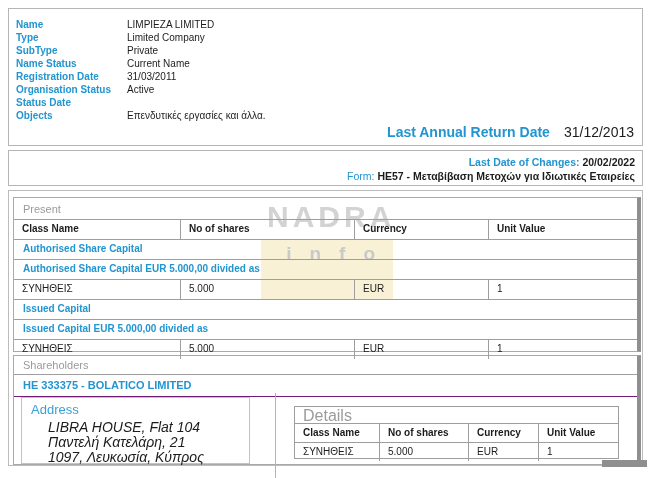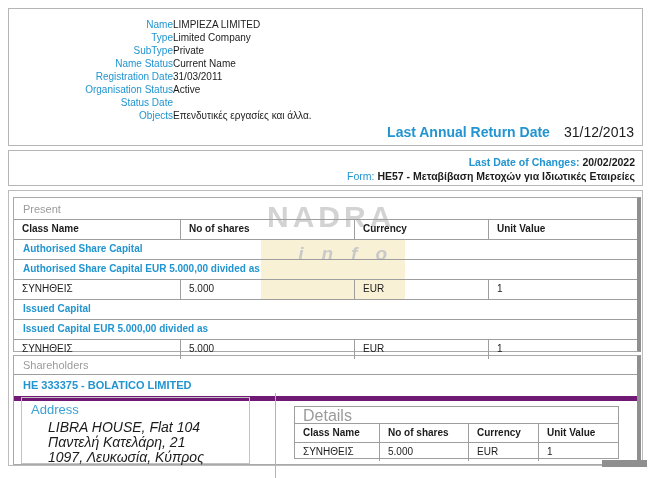--- a/index.html
+++ b/index.html
@@ -6,21 +6,21 @@
   .page{position:relative;width:650px;height:478px;background:#ffffff;
         font-family:"Liberation Sans",sans-serif;color:#1c1c1c;overflow:hidden;}
 
   
   .box{position:absolute;background:#fff;border:1px solid #b5b5b5;box-sizing:border-box;}
 
   
   .box-info{left:8px;top:8px;width:635px;height:138px;}
   .fields{padding:9px 0 0 7px;}
   .field-row{height:13px;line-height:13px;font-size:10px;white-space:nowrap;}
-  .lbl{display:inline-block;width:157px;color:#2295d0;font-weight:normal;text-align:right;}
+  .lbl{display:inline-block;width:111px;color:#2295d0;font-weight:bold;}
   .val{color:#1c1c1c;}
   .annual-return{position:absolute;right:8px;bottom:5px;font-size:14px;white-space:nowrap;}
   .annual-return .ar-lbl{color:#2295d0;font-weight:bold;}
   .annual-return .ar-val{margin-left:14px;color:#1c1c1c;}
 
   
   .box-changes{left:8px;top:150px;width:635px;height:36px;}
   .chg-line{text-align:right;padding-right:7px;font-size:10.5px;line-height:14px;white-space:nowrap;}
   .chg-line:first-child{margin-top:4px;}
   .lbl-blue-b{color:#2295d0;font-weight:bold;}
@@ -41,28 +41,28 @@
   .tcell{box-sizing:border-box;padding-left:8px;overflow:hidden;white-space:nowrap;}
   .tcell + .tcell{border-left:1px solid #9e9e9e;}
   .c1{width:166px;} .c2{width:174px;} .c3{width:134px;} .c4{width:149px;}
   .thead .tcell{font-weight:bold;}
   .span-blue{display:block;padding-left:9px;color:#2295d0;font-weight:bold;}
 
   
   .watermark{position:absolute;left:0;top:0;right:0;bottom:0;z-index:1;pointer-events:none;text-align:right;}
   .wm-top{position:absolute;left:253px;top:2px;font-size:30px;font-weight:bold;
           letter-spacing:4px;color:#d3d3d3;}
-  .wm-highlight{position:absolute;left:247px;top:41px;width:144px;height:60px;background:#f8f1d6;font-style:italic;}
+  .wm-highlight{position:absolute;left:247px;top:41px;width:132px;height:60px;background:#f8f1d6;}
   .wm-info{padding:4px 0 0 10px;font-size:19px;font-weight:bold;letter-spacing:18px;color:#c9c9c9;}
 
   
   .box-shareholders{position:absolute;left:4px;top:164px;width:628px;height:110px;background:#fff;
                     border:1px solid #a9a9a9;border-right:4px solid #8f8f8f;box-sizing:border-box;}
   .entity{height:21px;line-height:21px;padding-left:9px;font-size:11px;font-weight:bold;
-          color:#2295d0;border-bottom:5px solid #701a75;}
+          color:#2295d0;border-bottom:1px solid #701a75;}
   .address-box{position:absolute;left:7px;top:41px;width:229px;height:67px;
                border:1px solid #c3c3c3;box-sizing:border-box;}
   .addr-label{padding:4px 0 0 9px;font-size:13px;color:#3aa0d6;}
   .addr-lines{padding:3px 0 0 26px;}
   .addr-line{font-size:14px;line-height:15px;color:#1c1c1c;white-space:nowrap;font-style:italic;}
 
   .details-box{position:absolute;left:280px;top:50px;width:325px;height:53px;
                border:1px solid #9e9e9e;box-sizing:border-box;background:#fff;}
   .details-label{height:16px;line-height:17px;padding-left:8px;font-size:16px;color:#9b9b9b;
                  border-bottom:1px solid #9e9e9e;}

